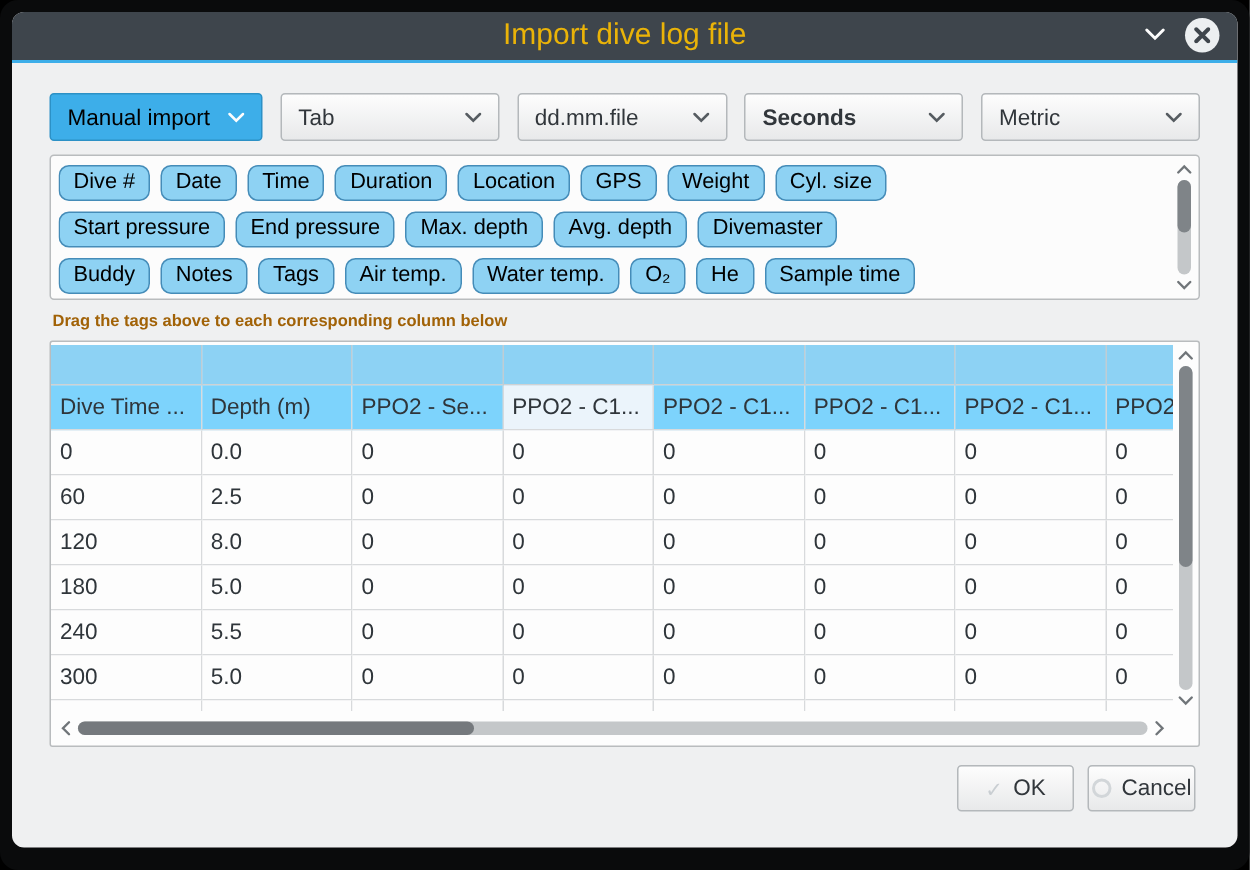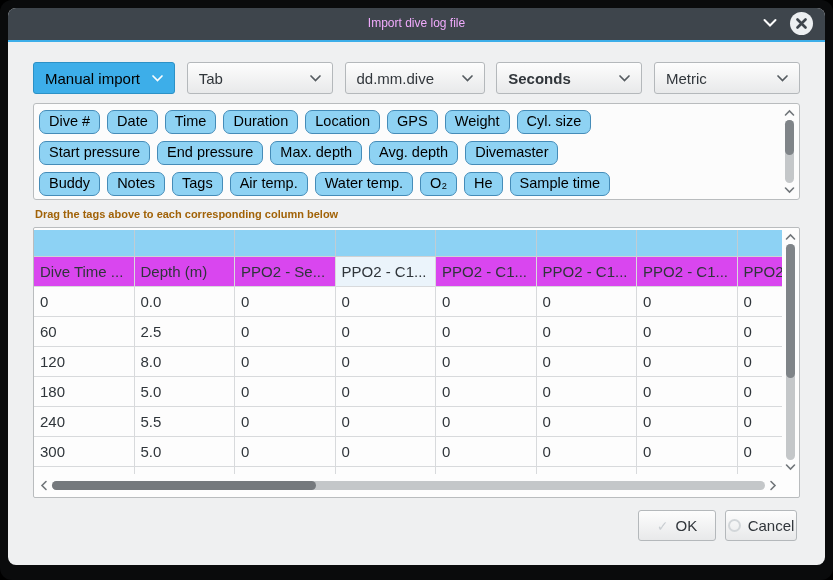--- a/index.html
+++ b/index.html
@@ -9,21 +9,21 @@
   .frame { position:absolute; inset:0; background:#0a0b0c; border-radius:12px; overflow:hidden; }
   .dialog { position:absolute; left:8px; top:8px; right:8px; bottom:15px;
             background:#eff0f1; border-radius:8px; overflow:hidden;
             display:flex; flex-direction:column; }
 
   
   .titlebar { position:relative; height:34px; background:#3e454c;
               border-bottom:2px solid #3daee9; flex:0 0 auto; }
   .titlebar .title { position:absolute; left:0; right:0; top:0; bottom:2px;
               display:flex; align-items:center; justify-content:center;
-              color:#f0abfc; font-size:12px; }
+              color:#eab308; font-size:20px; }
   .tb-actions { position:absolute; right:12px; top:0; bottom:2px;
               display:flex; align-items:center; gap:12px; }
   .tb-shade { color:#fcfcfc; display:flex; align-items:center; cursor:pointer; }
   .tb-close { width:23px; height:23px; border-radius:50%; background:#eceff1;
               display:flex; align-items:center; justify-content:center; cursor:pointer; }
   .tb-close svg { stroke:#3e454c; }
 
   .body-area { flex:1; padding:20px 25px 0 25px; display:flex; flex-direction:column; }
 
   
@@ -62,21 +62,21 @@
   
   .table-panel { position:relative; flex:0 0 auto; height:271px; background:#fdfdfd;
                  border:1px solid #b9bcbe; border-radius:2px; overflow:hidden; }
   .table-clip { position:absolute; left:0; top:2px; right:17px; bottom:23px; overflow:hidden; }
   .tgrid { display:grid; grid-template-columns:repeat(8,100.5px); width:804px; }
   .tcell { height:30px; border-right:1px solid #d8dadc; border-bottom:1px solid #d8dadc;
            display:flex; align-items:center; padding:0 6px; font-size:15px;
            color:#2f353a; background:#fdfdfd; overflow:hidden; white-space:nowrap; }
   .drop-cell { height:27px; background:#8dd2f4; border-right:1px solid #c0cdd4;
                border-bottom:1px solid #cfd2d4; cursor:pointer; }
-  .hcell { background:#d946ef; }
+  .hcell { background:#7dd3fc; }
   .hcell.hl { background:#ebf4fb; }
   .pcell { height:8px; border-bottom:none; }
 
   .table-panel .vsb { right:1px; top:2px; bottom:23px; }
   .hsb { position:absolute; left:2px; right:18px; bottom:2px; height:19px;
          display:flex; align-items:center; }
   .hsb .sb-arrow { flex:0 0 16px; }
   .hsb-track { position:relative; flex:1; height:9px; background:#c4c7c9; border-radius:5px; }
   .hsb-thumb { position:absolute; top:0; height:9px; left:0; width:37%;
                background:#75797d; border-radius:5px; cursor:grab; }
@@ -127,21 +127,21 @@
         </div>
         <div class="combo c1">
           <span>Tab</span>
           <span class="chev">
               <svg width="13" height="9" viewBox="0 0 13 9">
                 <path d="M2 2l4.5 4.5L11 2" fill="none" stroke="currentColor" stroke-width="1.7" stroke-linecap="round"></path>
               </svg>
             </span>
         </div>
         <div class="combo c2">
-          <span>dd.mm.dive</span>
+          <span>dd.mm.file</span>
           <span class="chev">
               <svg width="13" height="9" viewBox="0 0 13 9">
                 <path d="M2 2l4.5 4.5L11 2" fill="none" stroke="currentColor" stroke-width="1.7" stroke-linecap="round"></path>
               </svg>
             </span>
         </div>
         <div class="combo c3">
           <span>Seconds</span>
           <span class="chev">
               <svg width="13" height="9" viewBox="0 0 13 9">

